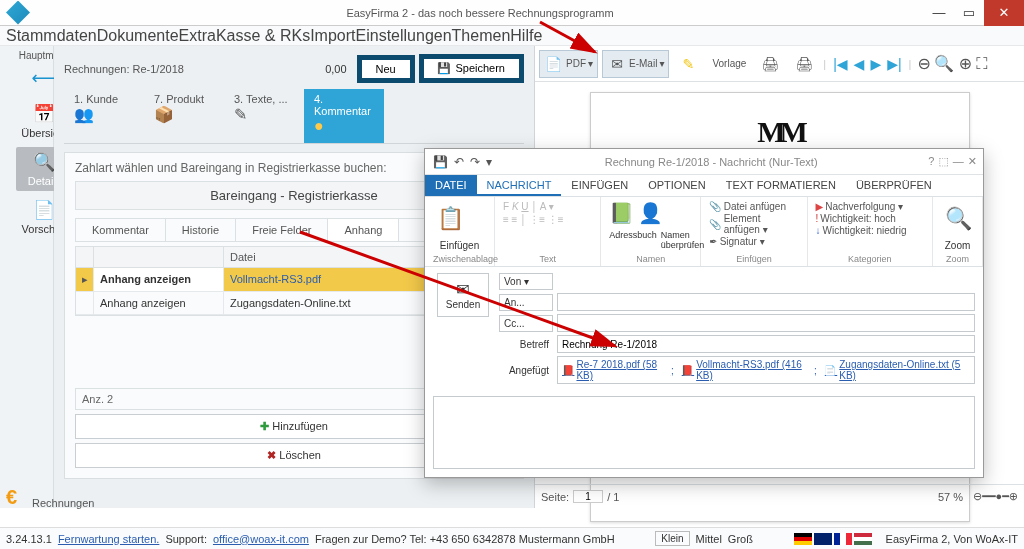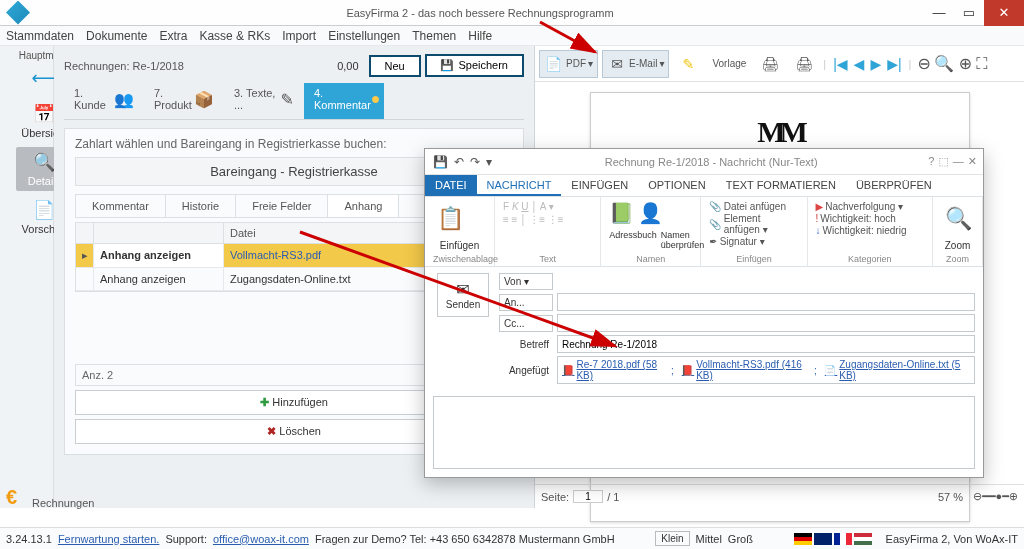--- a/index.html
+++ b/index.html
@@ -7,45 +7,45 @@
 
   
   .titlebar { height: 26px; background: #fefefe; display: flex; align-items: center; border-bottom: 1px solid #ccc; }
   .app-icon { width: 24px; height: 24px; margin: 0 6px; background: linear-gradient(135deg, #2fa8d6, #1c8abb); clip-path: polygon(50% 0, 100% 50%, 50% 100%, 0 50%); }
   .titlebar .title { flex: 1; text-align: center; color: #555; }
   .win-btns { display: flex; }
   .win-btn { width: 30px; height: 26px; display:flex; align-items:center; justify-content:center; font-size: 13px; }
   .win-close { background: #c0392b; color: #fff; width: 40px; }
 
   
-  .menubar { height: 20px; background: #f9fafb; display: flex; align-items: center; gap: 12px; padding: 0 6px; border-bottom: 1px solid #e6e8ea; font-size: 12px; color: #444; }
+  .menubar { height: 20px; background: #f9fafb; display: flex; align-items: center; padding: 0 6px; border-bottom: 1px solid #e6e8ea; font-size: 16px; color: #444; }
 
   
   .main { display: flex; height: 462px; }
 
   
   .sidebar { width: 54px; background: #f0f3f5; border-right: 1px solid #d9dee1; display: flex; flex-direction: column; align-items: center; padding-top: 4px; padding-left: 36px; }
   .sidebar-label { font-size: 10px; color: #555; margin-bottom: 2px; }
   .sidebar-item { width: 58px; padding: 4px 2px; text-align: center; margin-bottom: 4px; border-radius: 2px; }
   .sidebar-item.active { background: #b8bcc0; color: #fff; }
   .sidebar-item .sicon { width: 32px; height: 22px; margin: 0 auto 2px; display:flex; align-items:center; justify-content:center; font-size:18px; }
   .arrow-back { color: #1a93cf; font-size: 20px; }
   .euro-btn { position: absolute; left: 6px; bottom: 40px; color: #f39c12; font-size: 20px; font-weight: bold; }
   .rechnungen-btn { position: absolute; left: 32px; bottom: 40px; font-size: 11px; color: #555; }
 
   
   .editor { flex: 1; background: #ecf0f2; padding: 8px 10px; position: relative; overflow: hidden; }
   .doc-header { display: flex; align-items: center; margin-bottom: 4px; }
   .doc-title { flex: 1; color: #555; }
   .amount { width: 60px; text-align: right; padding-right: 6px; }
-  .btn { background: #fff; border: 2px solid #0c4a6e; padding: 3px 14px; margin-left: 4px; font-size: 11px; cursor: pointer; }
+  .btn { background: #fff; border: 5px solid #0c4a6e; padding: 3px 14px; margin-left: 4px; font-size: 11px; cursor: pointer; }
 
   
   .steps { display: flex; border-bottom: 1px solid #d0d5d9; margin-top: 6px; }
-  .step { padding: 4px 10px 8px; color: #555; font-size: 11px; display:flex; flex-direction:row; align-items:center; width:80px; }
+  .step { padding: 4px 10px 8px; color: #555; font-size: 11px; display:flex; flex-direction:column; width:80px; }
   .step .sicon2 { height: 18px; font-size: 16px; }
   .step.active { background: #2fa4d6; color: #fff; }
 
   .comment-area { background: #fafbfc; border: 1px solid #d9dee1; margin-top: 8px; padding: 8px 10px 10px; }
   .hint { color: #666; font-size: 12px; margin-bottom: 6px; }
   .section-title { text-align: center; font-size: 13px; color: #444; padding: 6px; background: #f3f5f7; border: 1px solid #dbe0e3; }
 
   .sub-tabs { display: flex; margin-top: 8px; border: 1px solid #dbe0e3; }
   .sub-tab { padding: 5px 16px; border-right: 1px solid #dbe0e3; font-size: 11px; color: #555; }
   .sub-tab.active { background: #fff; }

